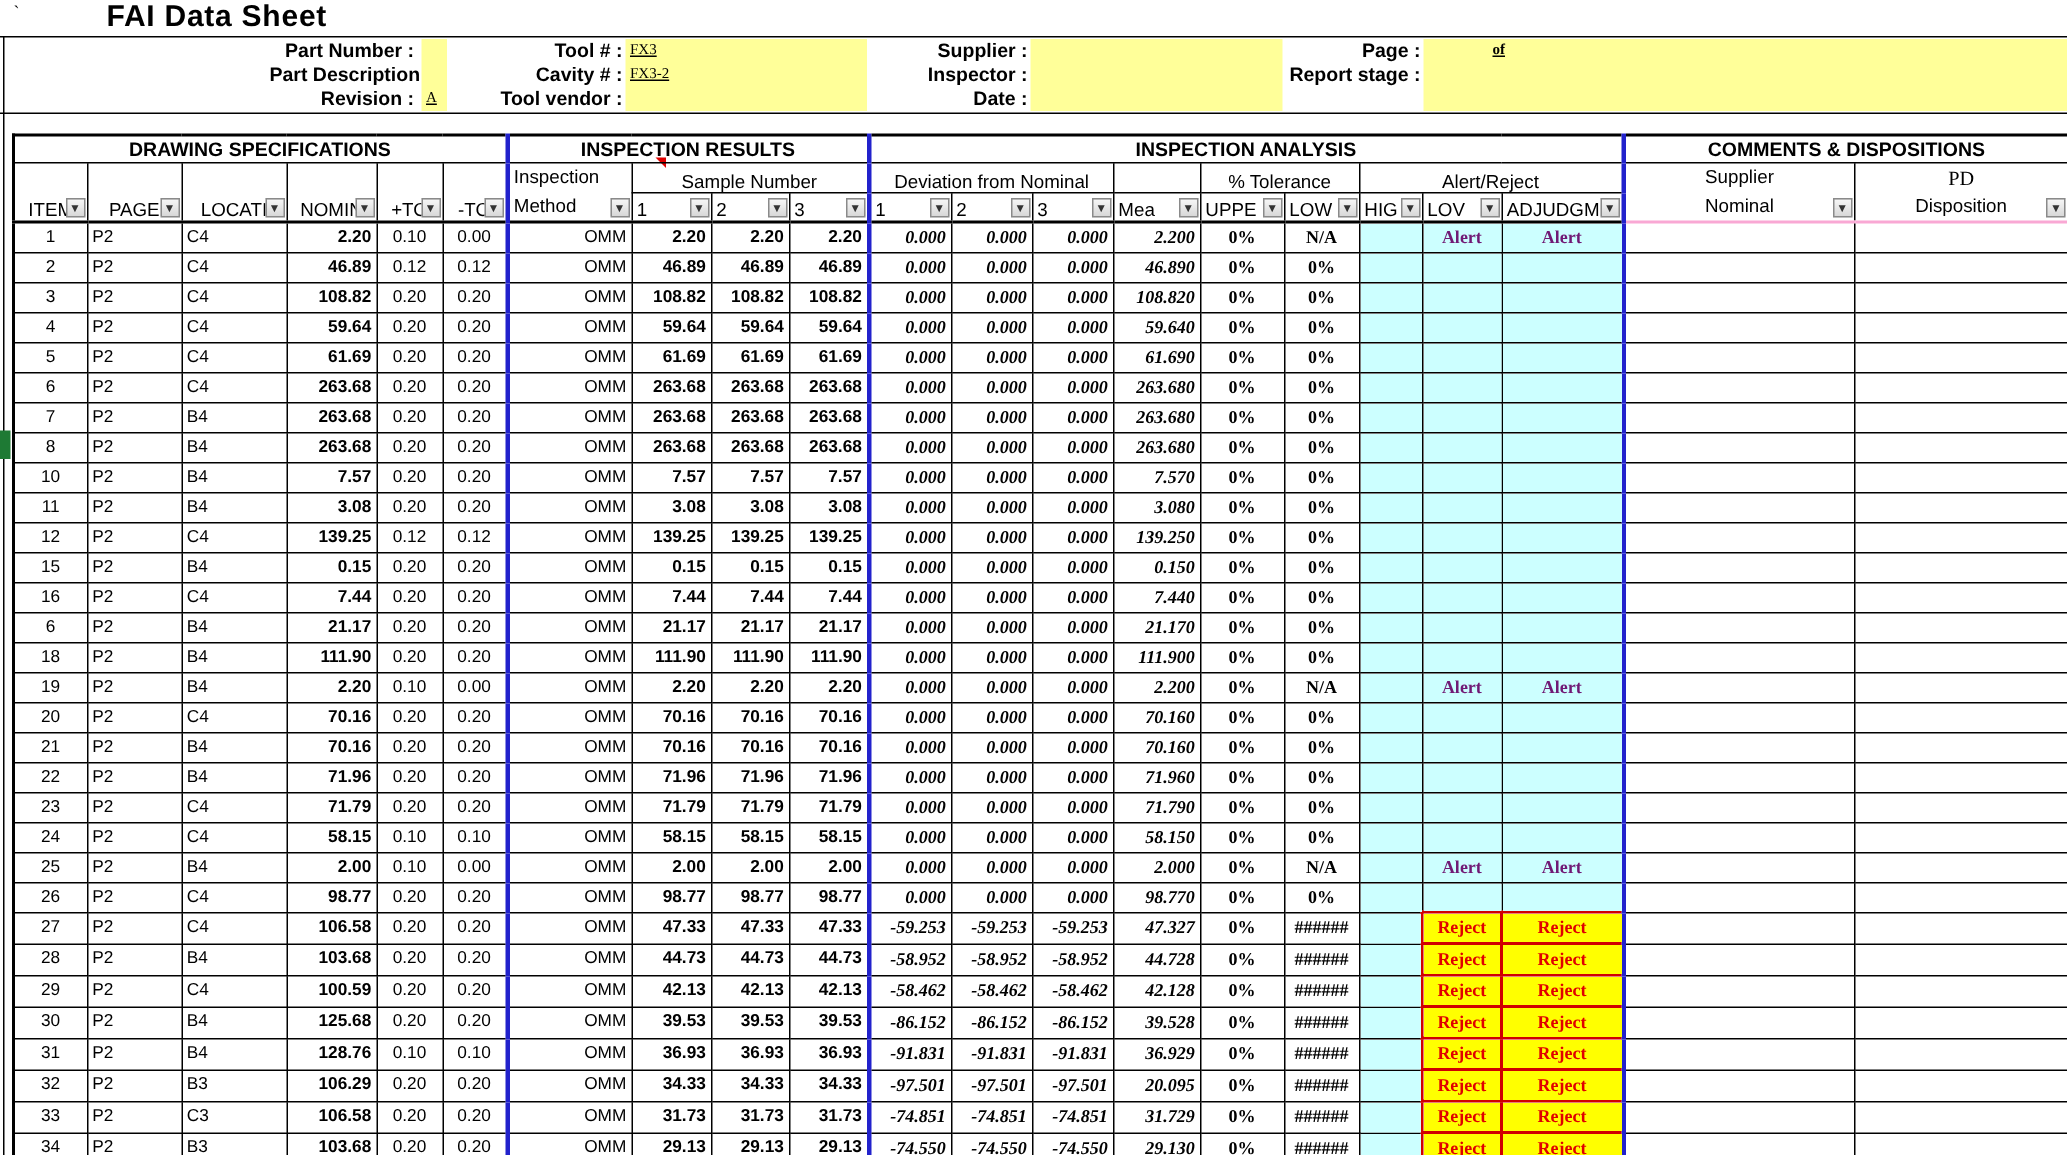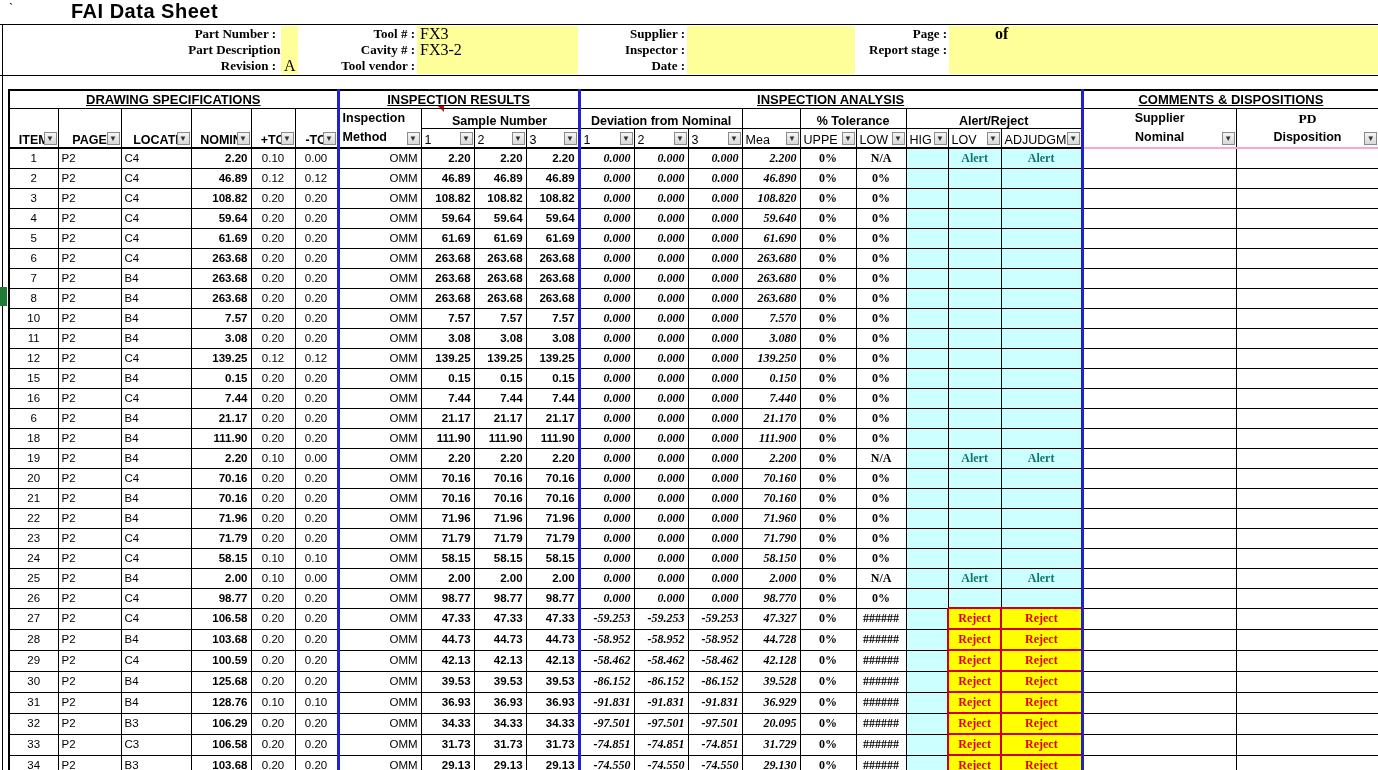--- a/index.html
+++ b/index.html
@@ -5,33 +5,33 @@
   html,body{margin:0;padding:0;}
   body{width:1378px;height:770px;position:relative;background:#fff;overflow:hidden;
        font-family:"Liberation Sans",sans-serif;color:#000;}
   
   .corner{position:absolute;left:9px;top:1px;font-family:"Liberation Serif",serif;font-size:12px;}
   .title{position:absolute;left:71px;top:0px;font-size:20px;font-weight:bold;letter-spacing:0.5px;}
   .formbox-top{position:absolute;left:0;top:24px;width:1378px;border-top:1px solid #000;}
   .formbox-bot{position:absolute;left:0;top:75px;width:1378px;border-top:1px solid #000;}
   .leftline{position:absolute;left:2px;top:24px;height:746px;border-left:1px solid #000;}
   .flabel{position:absolute;height:16px;line-height:16px;text-align:right;
-          font-family:Liberation Serif, serif;font-weight:bold;font-size:13px;}
+          font-family:Liberation Sans, sans-serif;font-weight:bold;font-size:13px;}
   .ffield{position:absolute;top:26px;height:48px;}
-  .fval{position:absolute;height:16px;line-height:16px;font-family:"Liberation Serif",serif;font-size:16px;}
+  .fval{position:absolute;height:16px;line-height:16px;font-family:"Liberation Serif",serif;font-size:10px;text-decoration:underline;}
   .fval.b{font-weight:bold;}
   
   table{border-collapse:collapse;table-layout:fixed;width:1370px;position:absolute;left:8px;top:89px;
         border:2px solid #000;font-size:11.5px;}
   th,td{border:1px solid #000;padding:0 3px;overflow:hidden;white-space:nowrap;box-sizing:border-box;
         position:relative;}
-  tr.sec{height:18px;text-decoration:underline;}
+  tr.sec{height:18px;}
   tr.sec th{font-size:13px;font-weight:bold;text-align:center;padding:0;}
   tr.grp{height:20px;}
-  tr.grp th{font-weight:bold;font-size:12.5px;text-align:center;vertical-align:bottom;}
+  tr.grp th{font-weight:normal;font-size:12.5px;text-align:center;vertical-align:bottom;}
   tr.colhead{height:19px;}
   tr.colhead th{font-weight:normal;font-size:12.5px;text-align:left;vertical-align:bottom;
                 border-bottom:2px solid #000;}
   th.vb{font-weight:normal;font-size:12.5px;vertical-align:bottom;text-align:left;border-bottom:2px solid #000;}
   th.ctr{text-align:center;}
   th.topleft{vertical-align:top;text-align:left;font-weight:normal;font-size:12.5px;border-bottom:2px solid #f9a8d4;}
   .bblue{border-right:3px solid #2222CC !important;}
   .line{display:block;line-height:19px;}
   .serifline{font-family:"Liberation Serif",serif;font-size:13.5px;}
   .dd{position:absolute;right:1px;bottom:2px;width:13px;height:13px;
@@ -43,21 +43,21 @@
   .c-txt{text-align:left;}
   .c-nom{font-weight:bold;text-align:right;}
   .c-tol{text-align:center;}
   .c-method{text-align:right;}
   .c-samp{font-weight:bold;text-align:right;}
   .c-dev,.c-mean{font-weight:bold;font-style:italic;font-family:"Liberation Serif",serif;
                  text-align:right;font-size:12px;}
   .c-pct{font-weight:bold;font-family:"Liberation Serif",serif;text-align:center;font-size:12px;}
   .c-flag{background:#CCFFFF;text-align:center;font-weight:bold;
           font-family:"Liberation Serif",serif;font-size:12px;}
-  .alert-txt{color:#0f766e;}
+  .alert-txt{color:#701a75;}
   .reject{background:#FFFF00;color:#E00000;border:2px solid #D00000;}
   .c-com{text-align:left;}
   .comment-flag{position:absolute;left:437px;top:105px;width:0;height:0;
                 border-left:7px solid transparent;border-top:7px solid #E00000;}
   .green-mark{position:absolute;left:0;top:287px;width:7px;height:19px;background:#1E7A34;}
 </style>
 </head>
 <body>
 
 <div class="corner">`</div>

